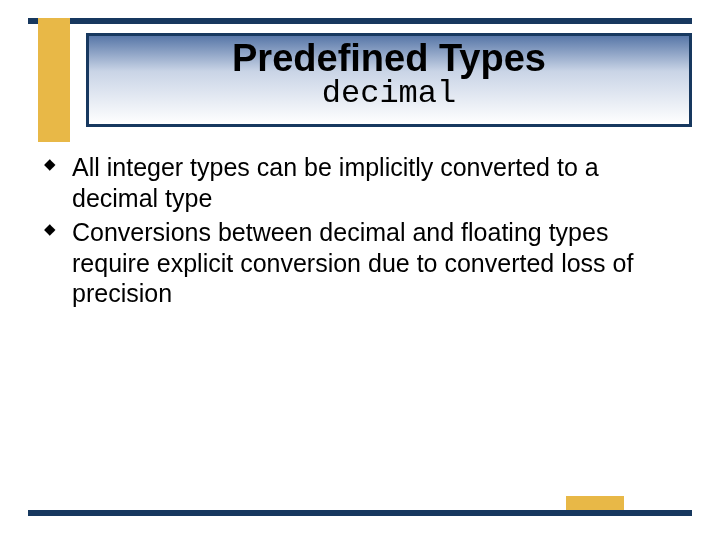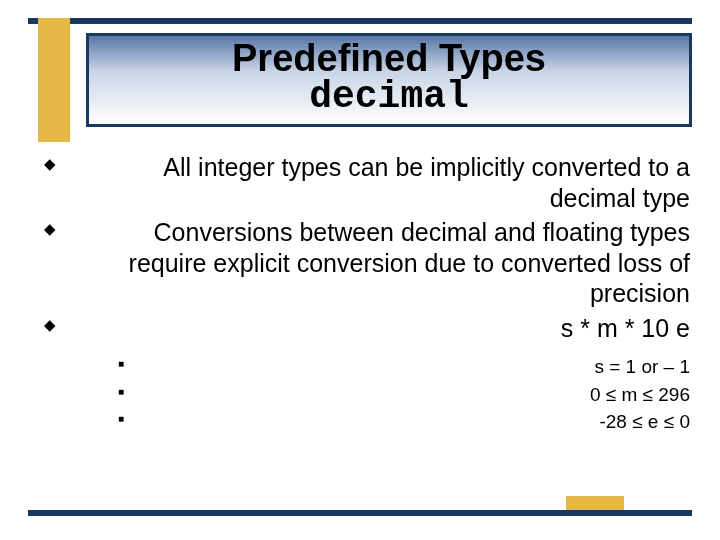--- a/index.html
+++ b/index.html
@@ -23,32 +23,32 @@
   .title-main {
     font-family: Verdana, Geneva, sans-serif;
     font-weight: bold;
     font-size: 38px;
     color: #000;
     letter-spacing: 0px;
     line-height: 1.1;
   }
   .title-sub {
     font-family: "Courier New", Courier, monospace;
-    font-weight: bold;
-    font-size: 38px;
+    font-weight: normal;
+    font-size: 32px;
     color: #000;
     line-height: 1.0;
     margin-top: -2px;
   }
 
   .content {
     position: absolute;
     top: 152px; left: 38px; width: 652px;
   }
-  ul.main { list-style: none; text-align: right; }
+  ul.main { list-style: none; }
   ul.main > li {
     position: relative;
     padding-left: 34px;
     font-size: 25px;
     line-height: 1.22;
     margin-bottom: 4px;
   }
   ul.main > li::before {
     content: "◆";
     position: absolute;
@@ -84,25 +84,18 @@
 
   <div class="title-box">
     <div class="title-main">Predefined Types</div>
     <div class="title-sub">decimal</div>
   </div>
 
   <div class="content">
     <ul class="main">
       <li><span>All integer types can be implicitly converted to a decimal type</span></li>
       <li><span>Conversions between decimal and floating types require explicit conversion due to converted loss of precision</span></li>
-      <li><span>s * m * 10 e</span>
-        <ul class="sub">
-          <li><span>s = 1 or – 1</span></li>
-          <li><span>0 ≤ m ≤ 296</span></li>
-          <li><span>-28 ≤ e ≤ 0</span></li>
-        </ul>
-      </li>
     </ul>
   </div>
 
   <div class="bot-gold"></div>
   <div class="bot-rule"></div>
 </div>
 
 </body></html>

